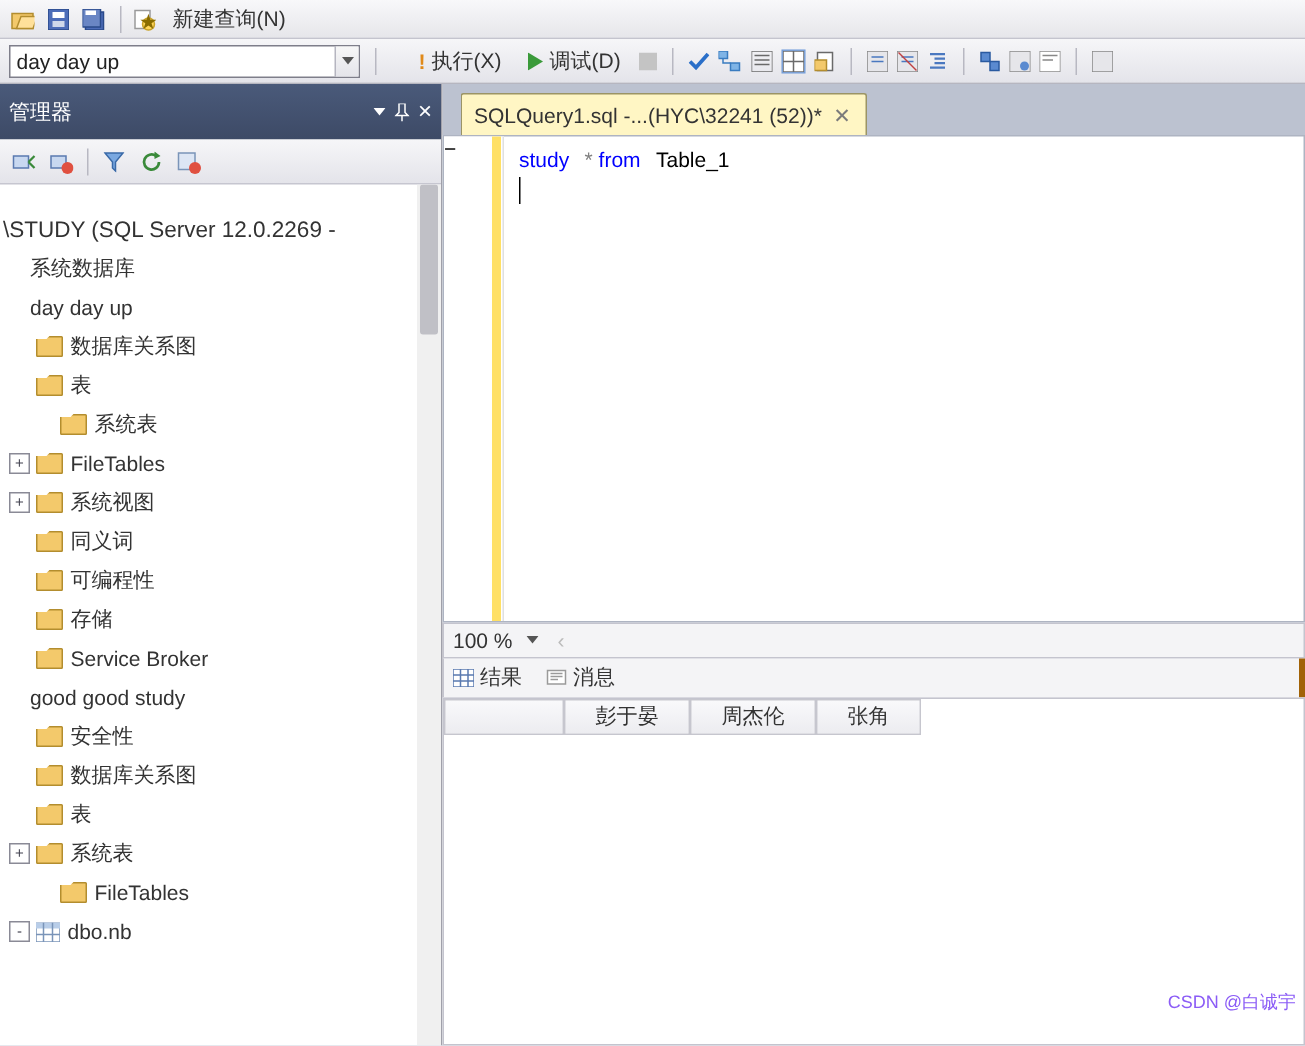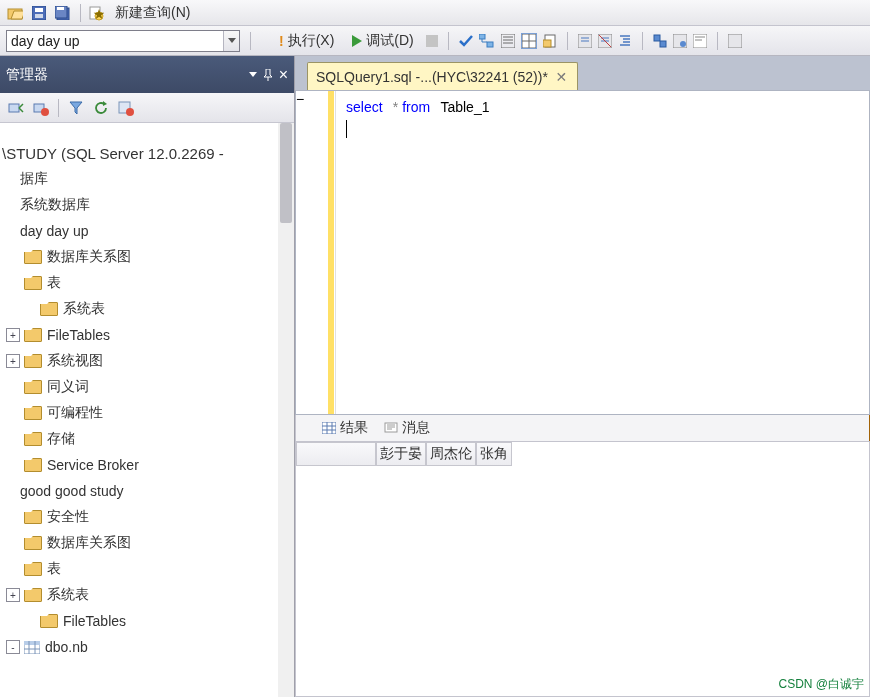--- a/index.html
+++ b/index.html
@@ -35,27 +35,27 @@
 .tab .x{width:15px;height:15px;color:#7b7b7b;display:flex;align-items:center;justify-content:center}
 .code-area{flex:0 0 325px;background:#fff;border:1px solid #aeb4c2;margin:0 0 0 0;display:flex;position:relative}
 .gutter{width:40px;background:#fff;border-right:1px solid #e0e0e0;position:relative}
 .ymark{position:absolute;left:32px;top:0;bottom:0;width:6px;background:#ffe066}
 .code-body{padding:4px 10px;font-family:Consolas,monospace;font-size:17px;line-height:22px}
 .kw{color:#0000ff}
 .op{color:#808080}
 .caret{display:inline-block;width:1px;height:18px;background:#000;vertical-align:-3px}
 .zoom-bar{height:24px;background:#f4f4f6;border:1px solid #c4c4ce;display:flex;align-items:center;padding:0 6px;gap:6px;font-size:13px;color:#333}
 .zoom-arrow{width:14px;height:14px;display:flex;align-items:center;justify-content:center}
-.result-tabs{height:26px;background:#f4f4f6;border-left:1px solid #c4c4ce;border-right:1px solid #a16207;display:flex;align-items:center;padding:0 20px;gap:4px}
+.result-tabs{height:26px;background:#f4f4f6;border-left:1px solid #c4c4ce;border-right:4px solid #a16207;display:flex;align-items:center;padding:0 0;gap:4px}
 .rtab{display:flex;align-items:center;gap:4px;padding:2px 6px;font-size:15px;color:#333}
 .result-grid{flex:1;background:#fff;border:1px solid #c4c4ce;position:relative}
 .grid-h{display:flex;position:absolute;top:0;left:0}
-.gh{border:1px solid #c6c6ce;background:linear-gradient(#f9f9fb,#ececf0);height:24px;display:flex;align-items:center;justify-content:center;padding:0 3px;font-size:14px;color:#333}
+.gh{border:1px solid #c6c6ce;background:linear-gradient(#f9f9fb,#ececf0);height:24px;display:flex;align-items:center;justify-content:center;padding:0 20px;font-size:14px;color:#333}
 .gh.first{width:80px}
-.watermark{position:absolute;right:6px;bottom:4px;font-size:12px;color:#15803d}
+.watermark{position:absolute;right:6px;bottom:20px;font-size:12px;color:#8b5cf6}
 svg{display:block}
 </style>
 </head>
 <body>
 
 <div class="top-toolbar">
   <span class="ic">
       <svg width="16" height="14">
         <rect x="1" y="3" width="14" height="10" fill="#f3c96b" stroke="#b38d2e"></rect>
         <path d="M4 13 L7 5 H18 L15 13 Z" fill="#ffe09a" stroke="#b38d2e"></path>
@@ -243,24 +243,20 @@
           </svg>
         </span>
     </div>
     <div class="tree">
       <div class="row lvl0">
         <span style="font-size:15px">\STUDY (SQL Server 12.0.2269 -</span>
       </div>
       <div id="tree-rows">
           <div class="row lvl1">
             <span class="noexp"></span>
-            <span>据库</span>
-          </div>
-          <div class="row lvl1">
-            <span class="noexp"></span>
             <span>系统数据库</span>
           </div>
           <div class="row lvl1">
             <span class="noexp"></span>
             <span>day day up</span>
           </div>
           <div class="row lvl2">
             <span class="noexp"></span>
             <span class="folder"></span>
             <span>数据库关系图</span>
@@ -358,26 +354,35 @@
         <span>SQLQuery1.sql -...(HYC\32241 (52))*</span>
         <span class="x">✕</span>
       </div>
     </div>
     <div class="code-area">
       <div class="gutter">
         <div class="ymark"></div>
         <span class="minus">−</span>
       </div>
       <div class="code-body">
-        <span class="kw">select</span>
+        <span class="kw">study</span>
         <span class="op"> <span>*</span> </span>
         <span class="kw">from</span>
         <span> <span>Table_1</span></span><br>
         <span class="caret"></span>
       </div>
+    </div>
+    <div class="zoom-bar">
+      <span>100 %</span>
+      <span class="zoom-arrow">
+          <svg width="8" height="6">
+            <path d="M0 0 L8 0 L4 5 Z" fill="#555"></path>
+          </svg>
+        </span>
+      <span style="color:#bbb;margin-left:4px">‹</span>
     </div>
     <div class="result-tabs">
       <div class="rtab">
         <span>
             <svg width="14" height="12">
               <rect width="14" height="12" fill="#fff" stroke="#5a7ab0"></rect>
               <path d="M0 4 H14 M0 8 H14 M5 0 V12 M10 0 V12" stroke="#5a7ab0"></path>
             </svg>
           </span>
         <span>结果</span>

